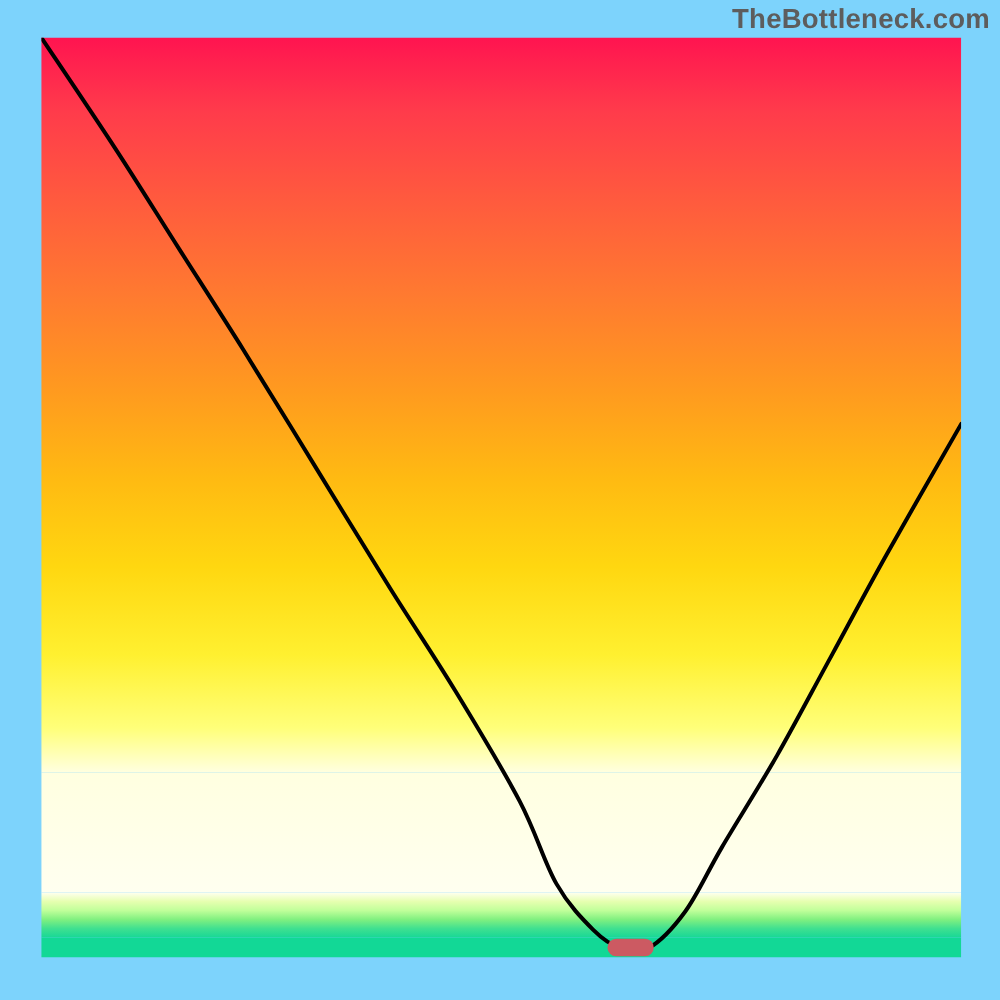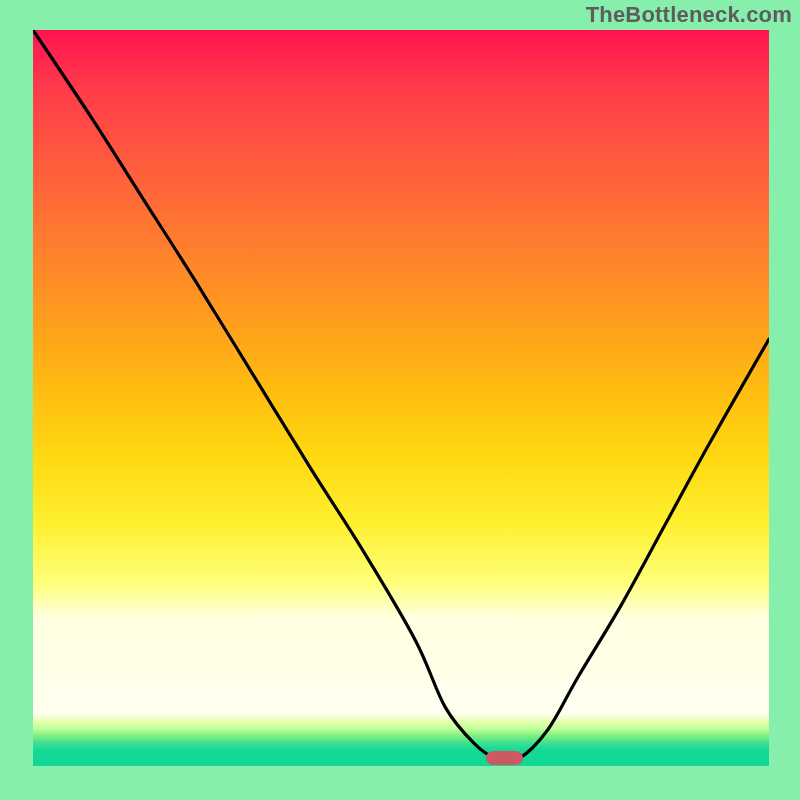--- a/index.html
+++ b/index.html
@@ -8,21 +8,21 @@
     width: 800px;
     height: 800px;
     background: #000;
     overflow: hidden;
     font-family: Arial, Helvetica, sans-serif;
   }
   .frame {
     position: relative;
     width: 800px;
     height: 800px;
-    background: #86efac;
+    background: #7dd3fc;
   }
   .watermark {
     position: absolute;
     top: 2px;
     right: 8px;
     color: #5d5d5d;
     font-size: 22px;
     font-weight: 600;
     letter-spacing: 0.2px;
     z-index: 4;

